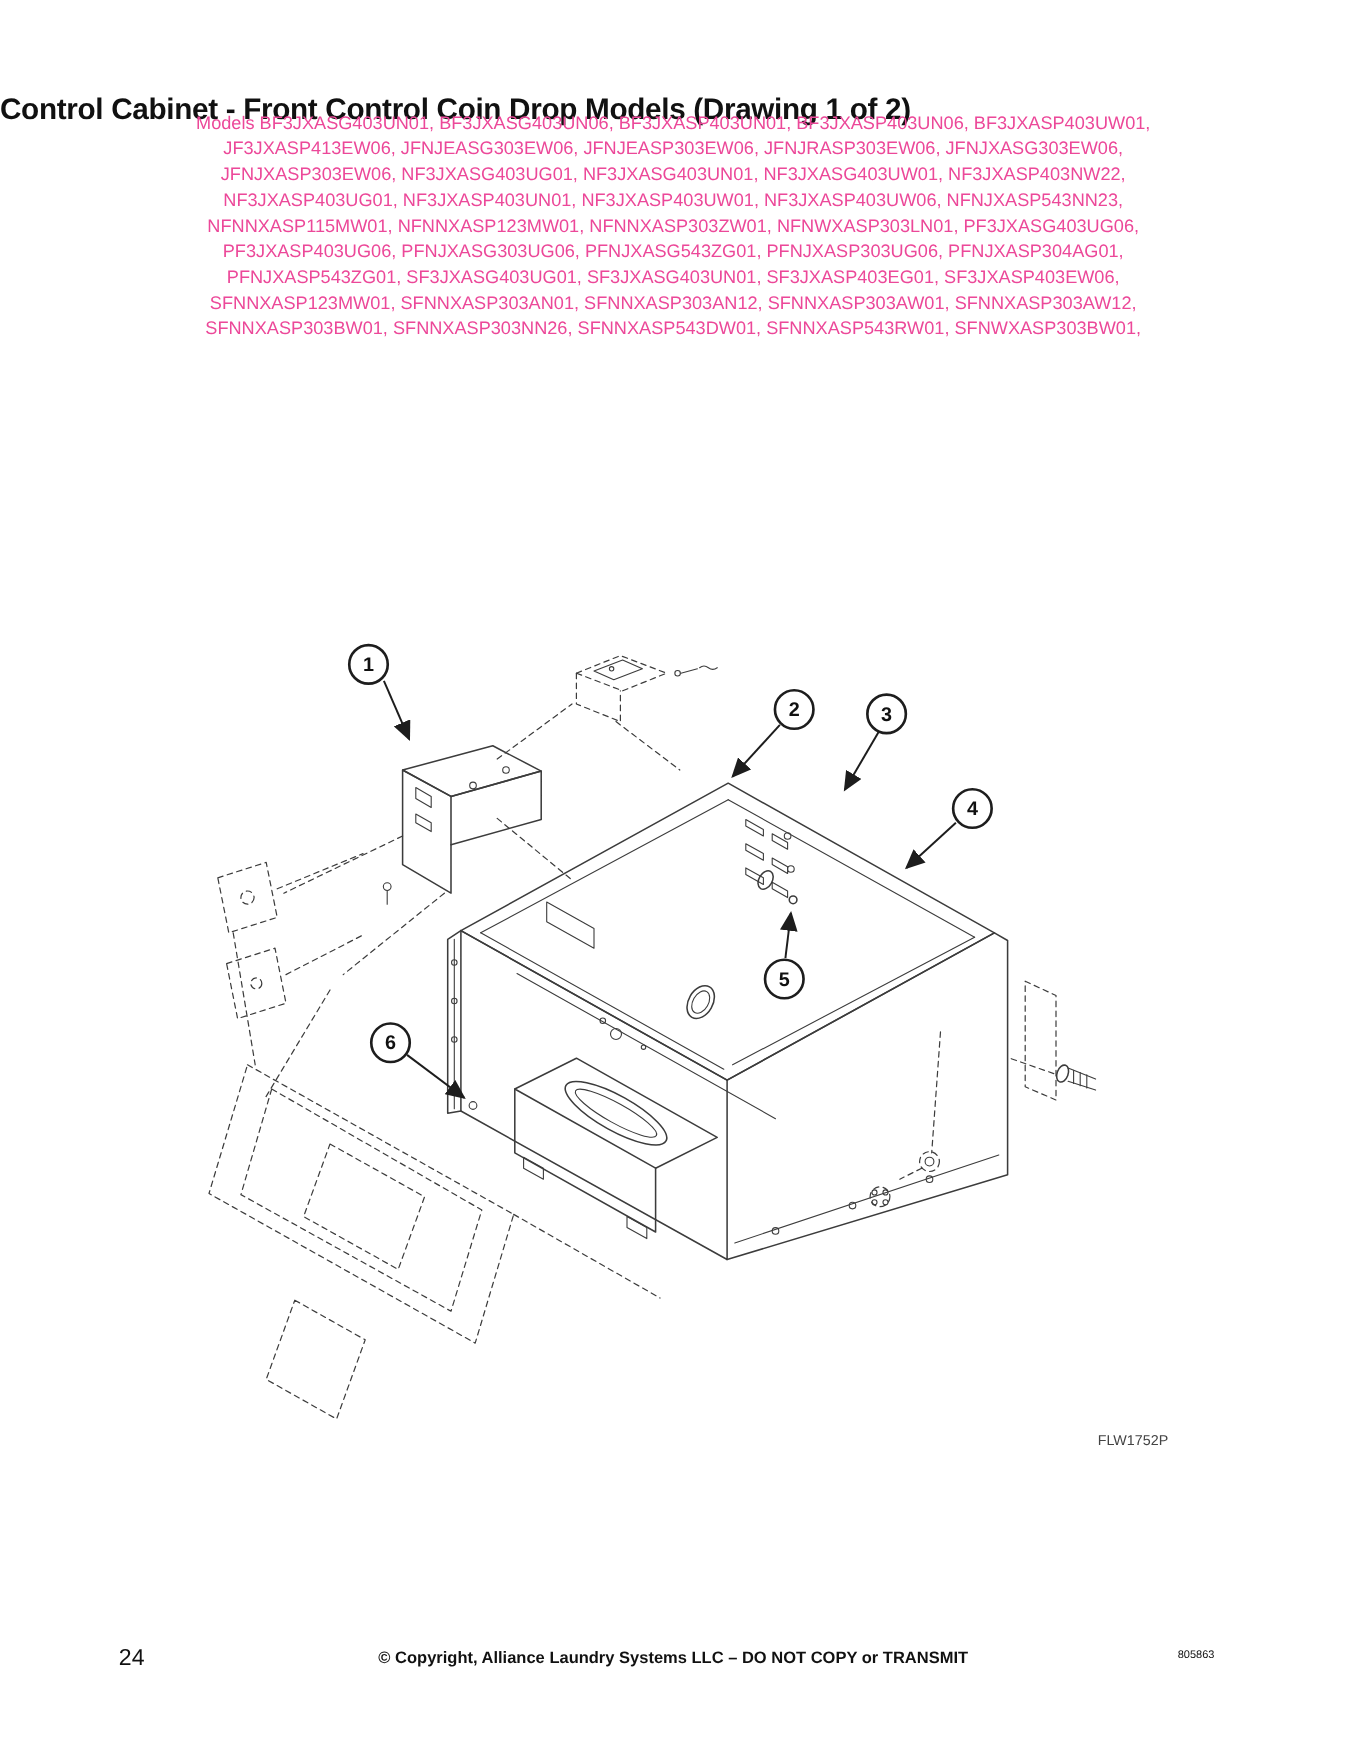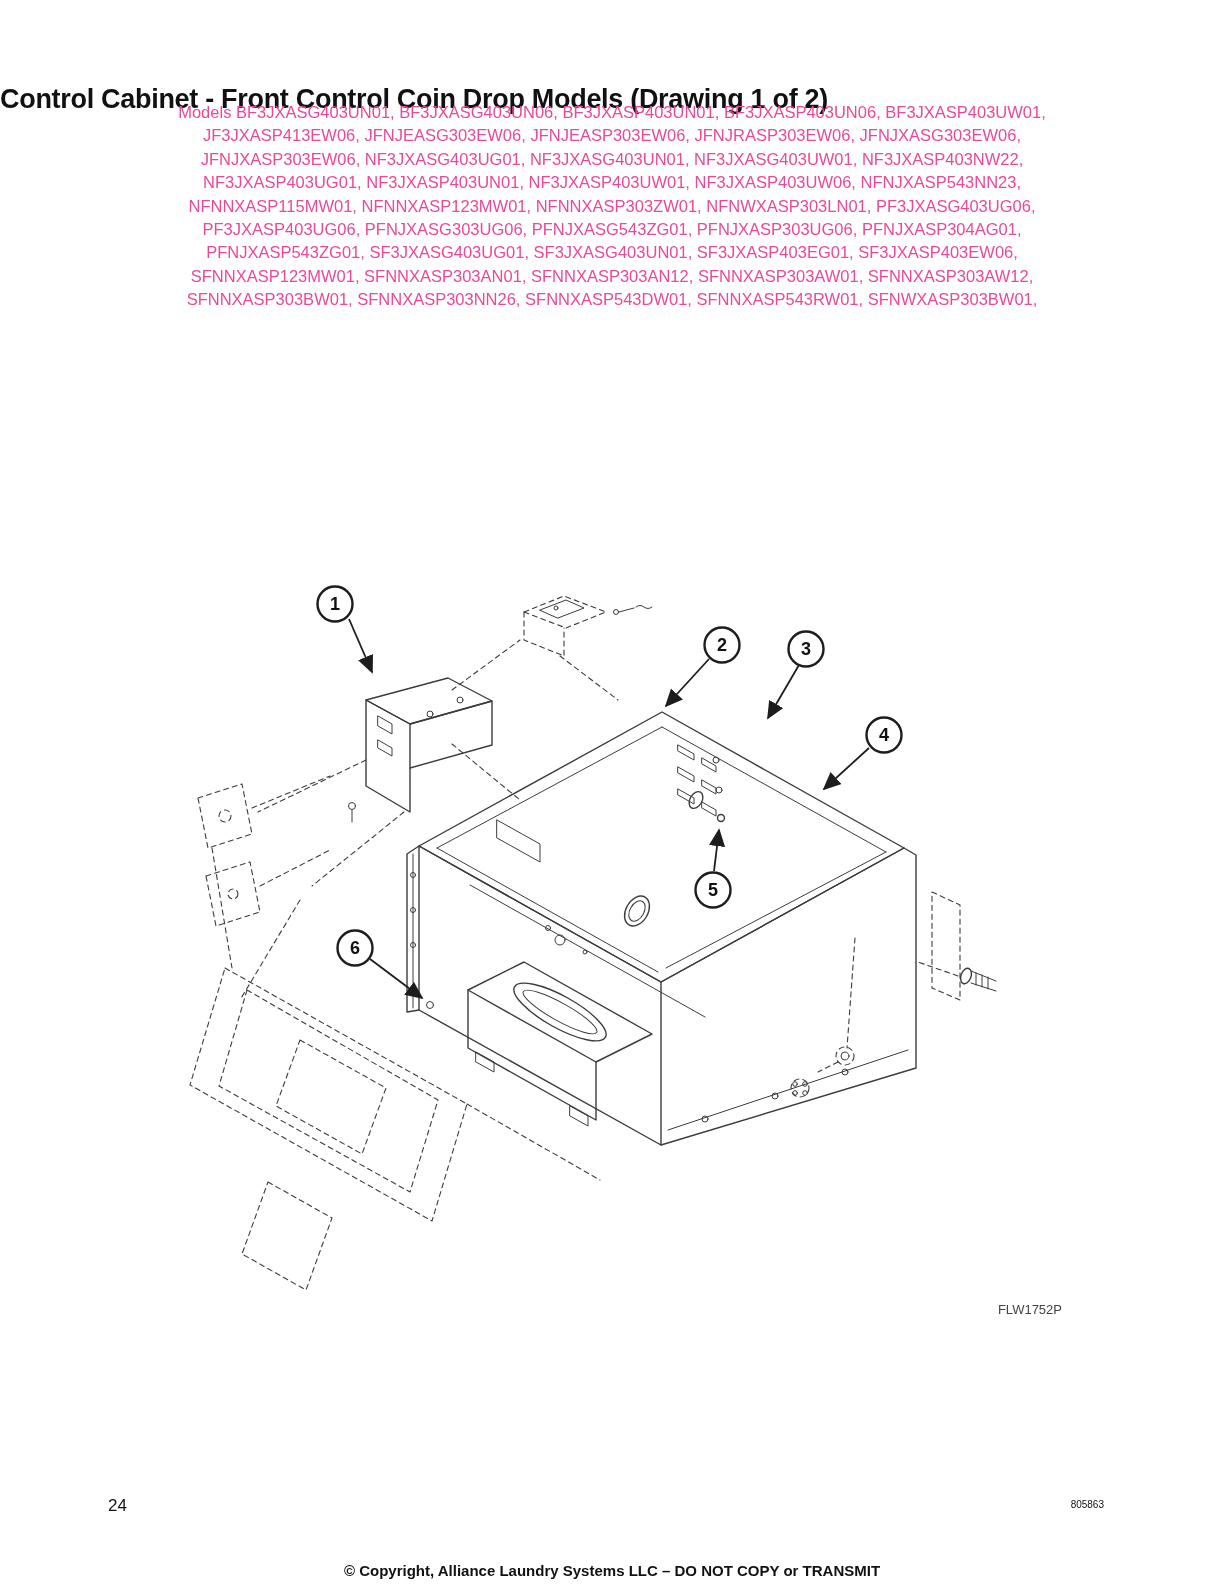--- a/index.html
+++ b/index.html
@@ -17,22 +17,22 @@
   }
   svg.drawing{position:absolute;left:0;top:0;}
   .ln{fill:none;stroke:#3c3c3c;stroke-width:1.4;stroke-linejoin:round;stroke-linecap:round;}
   .thin{stroke-width:1;}
   .dash{stroke-dasharray:5 4;stroke-width:1.1;}
   .callout-circle{fill:#fff;stroke:#1d1d1d;stroke-width:2.4;}
   .callout-num{font-family:"Liberation Sans",sans-serif;font-size:18px;font-weight:bold;fill:#111;
     text-anchor:middle;}
   .arrow{fill:none;stroke:#1d1d1d;stroke-width:1.8;}
   .figcode{font-family:"Liberation Sans",sans-serif;font-size:13px;fill:#444;text-anchor:end;}
-  .footer-pageno{position:absolute;left:108px;top:1496px;font-size:17px;}
-  .footer-copy{position:absolute;left:0;top:1562px;width:100%;text-align:center;font-size:15px;font-weight:bold;}
+  .footer-pageno{position:absolute;left:108px;top:1496px;font-size:21px;}
+  .footer-copy{position:absolute;left:0;top:1499px;width:100%;text-align:center;font-size:15px;font-weight:bold;}
   .footer-doc{position:absolute;right:120px;top:1499px;font-size:10px;}
 </style>
 </head>
 <body>
 
 <div class="page">
 
   <h1 class="title">Control Cabinet - Front Control Coin Drop Models (Drawing 1 of 2)</h1>
 
   <div class="models">

